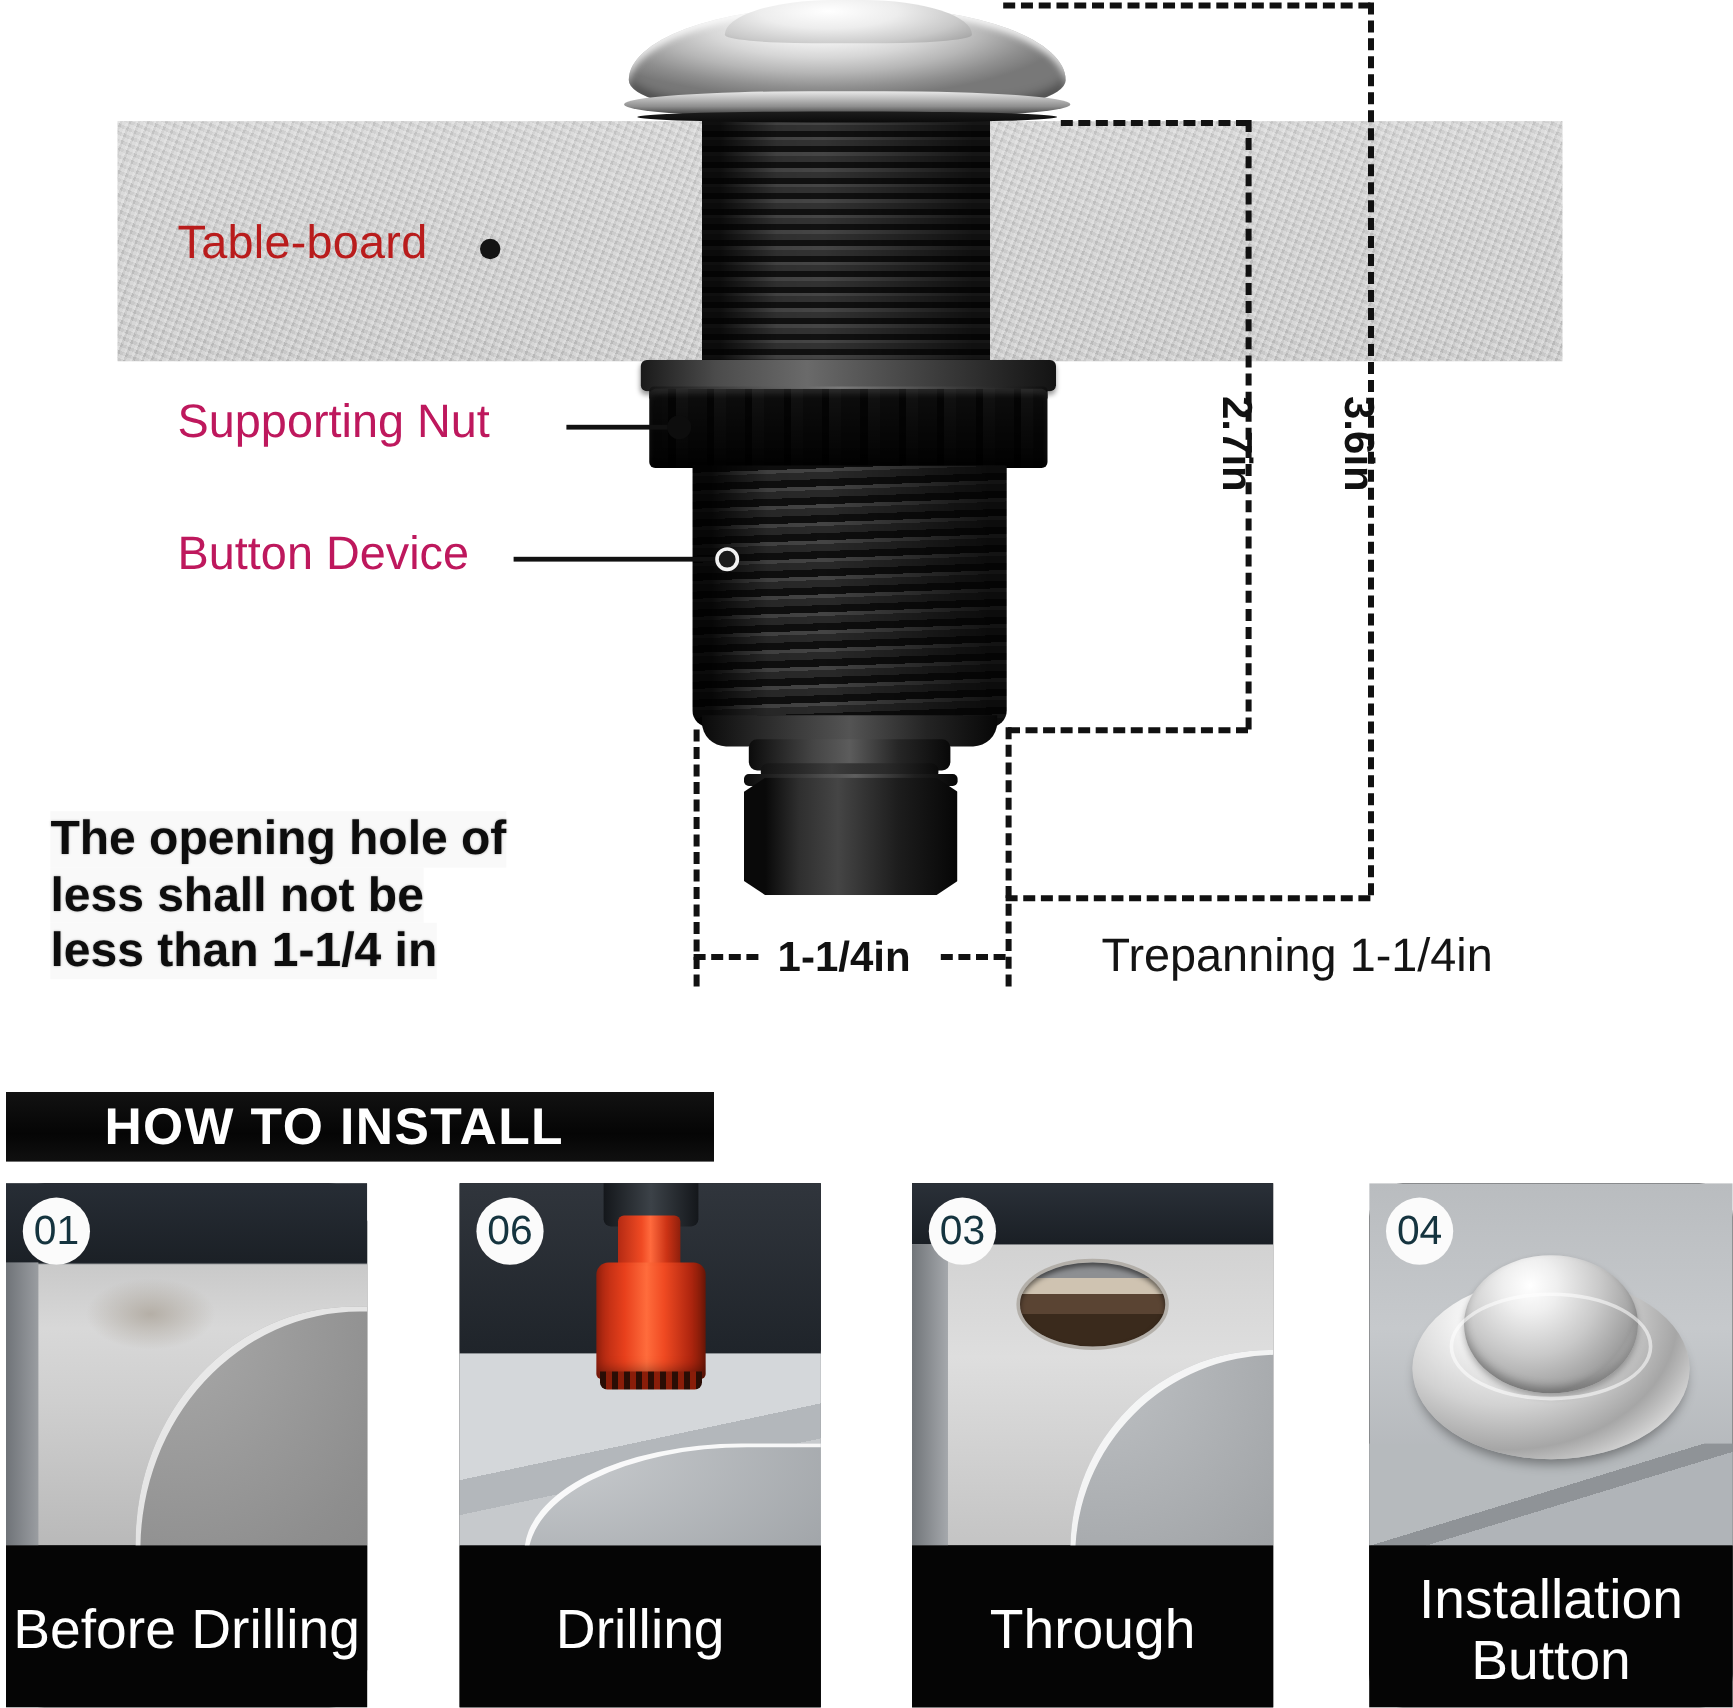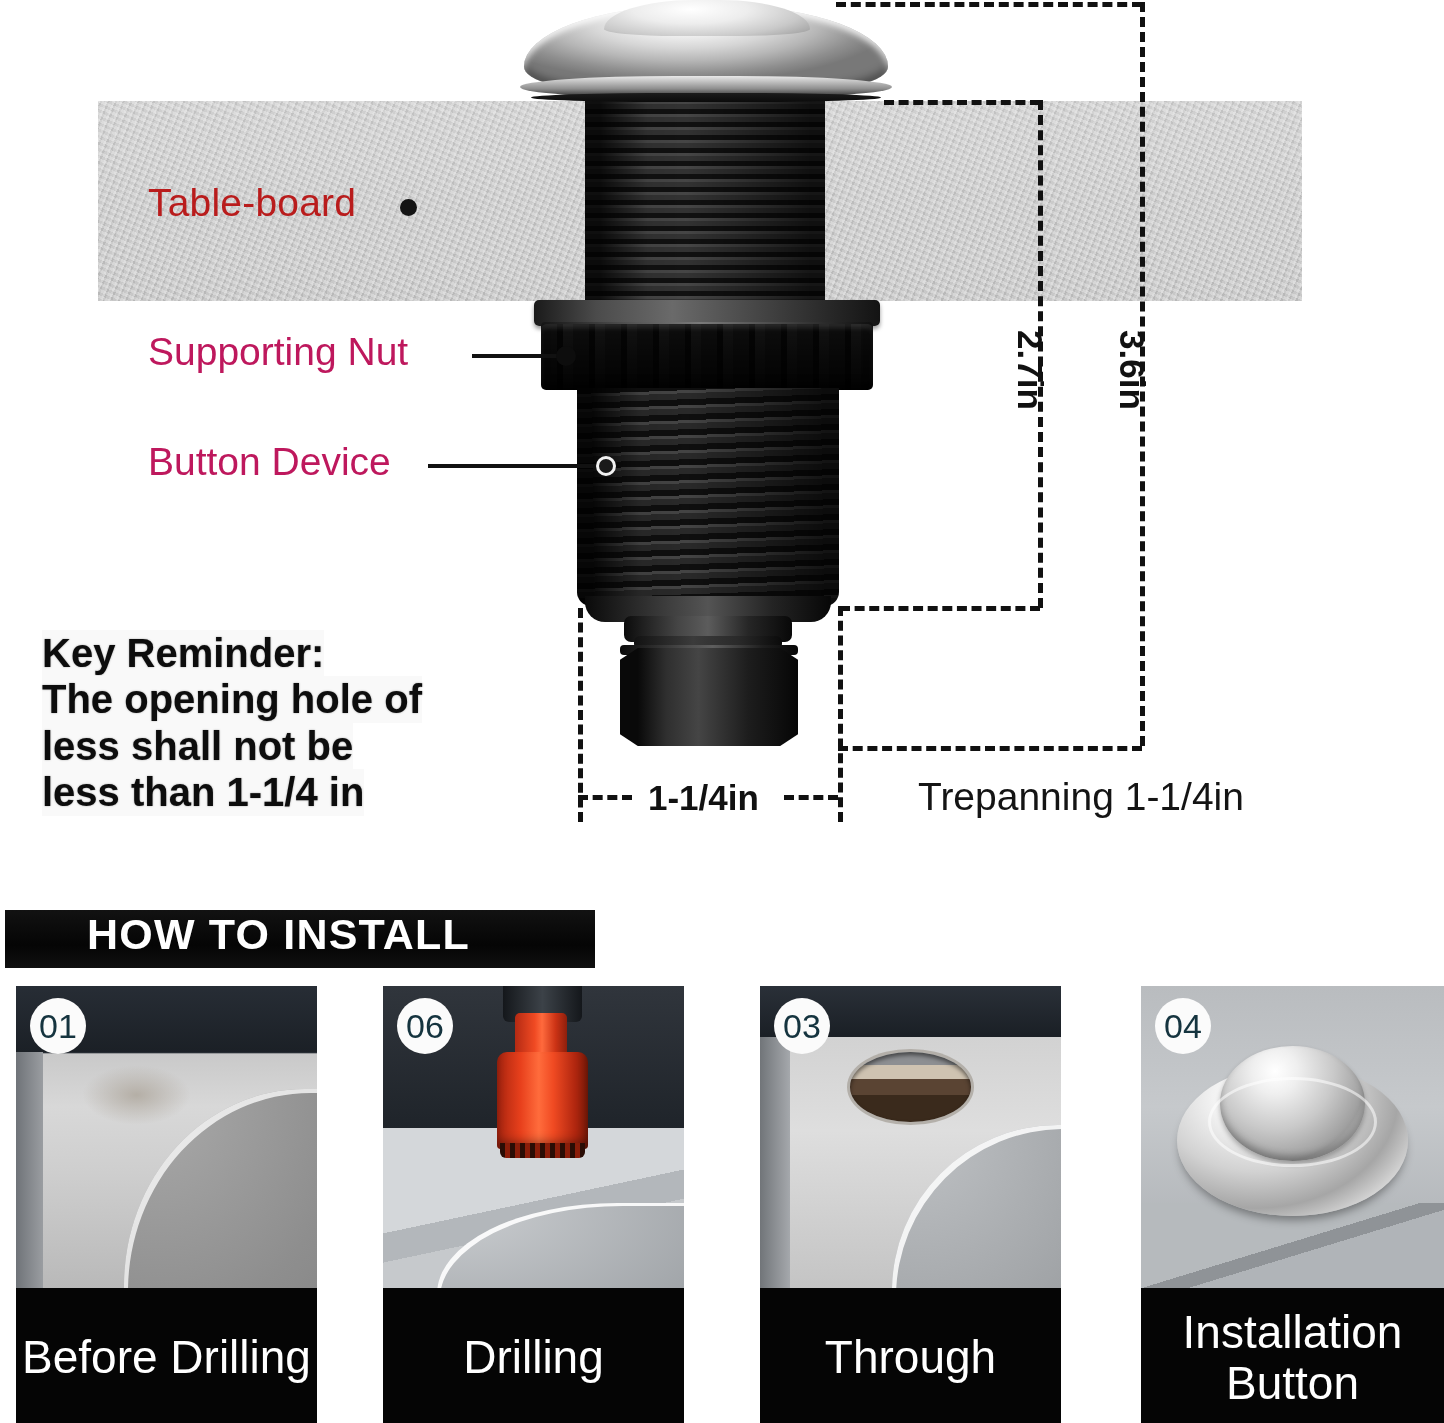--- a/index.html
+++ b/index.html
@@ -138,30 +138,30 @@
     transform:rotate(90deg);transform-origin:left top;white-space:nowrap;
   }
   .dim-htext{position:absolute;font-size:35px;font-weight:bold;color:#111;white-space:nowrap;}
   .trep-text{position:absolute;font-size:39px;color:#141414;white-space:nowrap;}
 
   
   #howto{position:absolute;left:0;top:880px;width:1444px;height:543px;}
   .banner{
     position:absolute;left:5px;top:30px;width:590px;height:58px;
     background:linear-gradient(#121212,#050505 60%,#101010);
-    display:flex;
+    display:flex;align-items:center;
   }
   .banner span{
     color:#fff;font-size:43px;font-weight:bold;letter-spacing:1.2px;
     margin-left:82px;
   }
 
   .panels{position:absolute;left:0;top:106px;width:1444px;height:437px;}
   .panel{position:absolute;top:0;width:301px;height:437px;background:#000;}
-  .panel.p1{left:16px;border-radius:32px;}  .panel.p2{left:383px;}
+  .panel.p1{left:5px;border-radius:32px;}  .panel.p2{left:383px;}
   .panel.p3{left:760px;} .panel.p4{left:1141px;width:303px;border-radius:28px;}
 
   .photo{position:absolute;left:0;top:0;width:100%;height:302px;overflow:hidden;}
   .caption{
     position:absolute;left:0;top:302px;width:100%;height:135px;background:#050505;
     color:#fff;font-size:46px;line-height:1.1;text-align:center;
     display:flex;align-items:center;justify-content:center;padding-top:4px;box-sizing:border-box;
   }
   .badge{
     position:absolute;left:14px;top:12px;width:56px;height:56px;border-radius:50%;
@@ -251,21 +251,21 @@
 
     <div class="lead-label" style="left:148px;top:330px;">Supporting Nut</div>
     <div class="lead-line" style="left:472px;top:354px;width:98px;"></div>
     <div class="dot-solid" style="left:556px;top:346px;"></div>
 
     <div class="lead-label" style="left:148px;top:440px;">Button Device</div>
     <div class="lead-line" style="left:428px;top:464px;width:176px;"></div>
     <div class="dot-hollow" style="left:596px;top:456px;"></div>
 
     <div class="keynote">
-      <div>Key Reminder:</div><br>
+      <br>
       <div>The opening hole of</div><br>
       <div>less shall not be</div><br>
       <div>less than 1-1/4 in</div>
     </div>
 
     <div class="dash-h" style="left:836px;top:2px;width:306px;"></div>
     <div class="dash-v" style="left:1140px;top:2px;height:744px;"></div>
     <div class="dim-vtext" style="left:1152px;top:330px;">3.6in</div>
 
     <div class="dash-h" style="left:884px;top:100px;width:156px;"></div>

